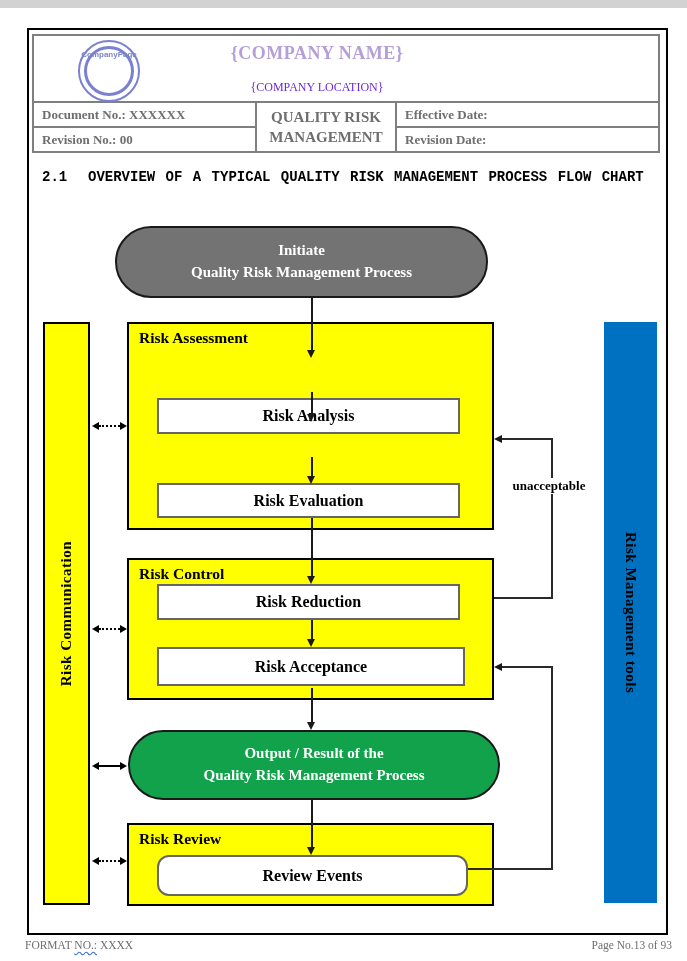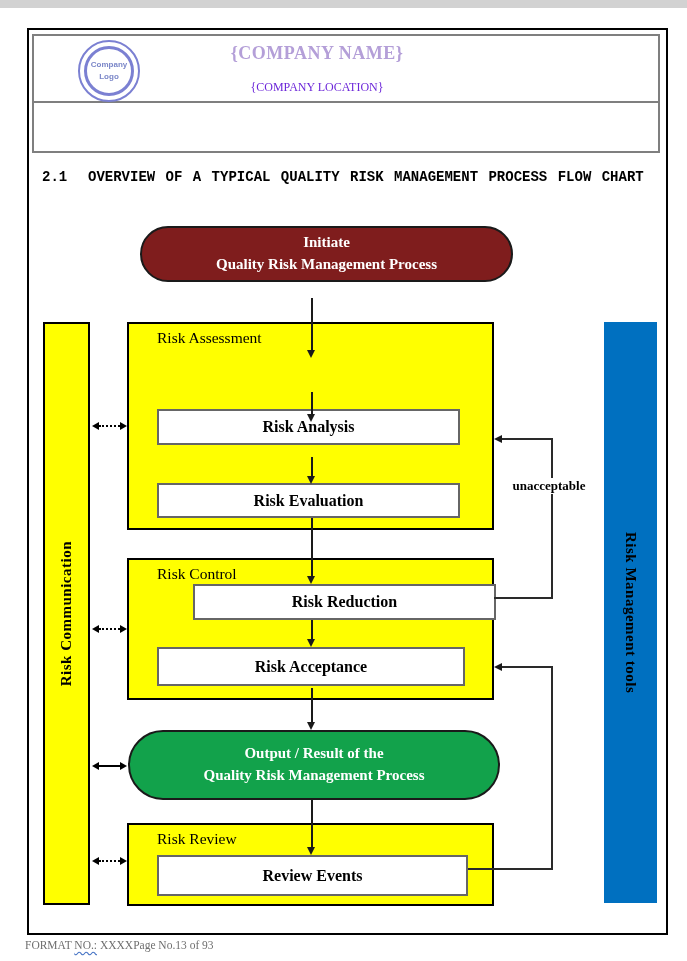--- a/index.html
+++ b/index.html
@@ -10,21 +10,21 @@
            border:2px solid #000; box-sizing:border-box; }
 
   
   .htable { position:absolute; left:32px; top:34px; width:628px; height:119px;
             border:2px solid #7f7f7f; box-sizing:border-box; color:#6e6e6e; }
   .hrow1 { position:relative; height:67px; border-bottom:2px solid #7f7f7f; box-sizing:border-box; }
   .logo-outer { position:absolute; left:44px; top:4px; width:58px; height:58px;
                 border:2px solid #7b80d2; border-radius:50%;
                 display:flex; align-items:center; justify-content:center; background:#fff; }
   .logo-inner { width:44px; height:44px; border:3px solid #7b80d2; border-radius:50%;
-                display:flex; flex-direction:column; align-items:center; justify-content:center;
+                display:flex; flex-direction:row; align-items:flex-start; justify-content:center;
                 font-family:"Liberation Sans", sans-serif; font-size:8px; font-weight:bold;
                 color:#7a86c8; line-height:1.5; }
   .namewrap { height:100%; display:flex; flex-direction:column; align-items:center;
               justify-content:center; padding-right:58px;gap:14px; }
   .cname { font-size:18px; font-weight:bold; color:#b49fd8; letter-spacing:0.5px; }
   .cloc  { font-size:12px; color:#6d28d9; margin-top:2px; }
   .hbottom { display:grid; grid-template-columns:221px 142px 1fr; height:48px; }
   .hcol-l { display:flex; flex-direction:column; }
   .hcell { flex:1; display:flex; align-items:center; padding-left:8px;
            font-size:13px; font-weight:bold; box-sizing:border-box; }
@@ -36,25 +36,25 @@
   
   .section-heading { position:absolute; left:42px; top:166px; width:620px;
                      font-weight:bold; font-size:14px; line-height:23px;font-family:Liberation Mono, monospace; }
   .sec-num { position:absolute; left:0; top:0; }
   .sec-title { margin-left:46px; width:572px; text-align:justify; word-spacing:2px; }
 
   
   .stadium { position:absolute; box-sizing:border-box; border:2px solid #1a1a1a;
              display:flex; flex-direction:column; align-items:center; justify-content:center;
              color:#fff; font-weight:bold; font-size:15px; line-height:1.45; text-align:center; z-index:3; }
-  .st-red { left:140px; top:226px; width:373px; height:56px; border-radius:36px; background:#7f1d1d; }
+  .st-red { left:115px; top:226px; width:373px; height:72px; border-radius:36px; background:#737373; }
   .st-green { left:128px; top:730px; width:372px; height:70px; border-radius:35px; background:#12a24b; }
 
   .ybox { position:absolute; background:#ffff00; border:2px solid #000; box-sizing:border-box; z-index:1; }
-  .ybox .ylabel { position:absolute; left:28px; top:5px; font-weight:normal; font-size:15.5px; color:#000; }
+  .ybox .ylabel { position:absolute; left:10px; top:5px; font-weight:bold; font-size:15.5px; color:#000; }
   .ya { left:127px; top:322px; width:367px; height:208px; }
   .yc { left:127px; top:558px; width:367px; height:142px; }
   .yr { left:127px; top:823px; width:367px; height:83px; }
 
   .step { position:absolute; background:#ffffff; border:2px solid #666; box-sizing:border-box;
           display:flex; align-items:center; justify-content:center;
           font-weight:bold; font-size:16px; z-index:2; }
 
   .vbar { position:absolute; display:flex; align-items:center; justify-content:center;
           box-sizing:border-box; z-index:1; }
@@ -77,44 +77,58 @@
   .hconn .cline { flex:1; height:0; border-top:2px dotted #000; }
   .hconn.solid .cline { border-top:2px solid #000; }
 
   
   .seg { position:absolute; background:#2a2a2a; z-index:4; }
   .fb-label { position:absolute; left:503px; top:478px; width:92px; background:#fff; text-align:center;
               font-weight:bold; font-size:13px; z-index:6; }
 
   
   .footer { position:absolute; left:25px; top:939px; width:647px; display:flex;
-            justify-content:flex-start; font-size:11.5px; color:#6e6e6e; }
+            justify-content:space-between; font-size:11.5px; color:#6e6e6e; }
   .wavy { text-decoration:underline; text-decoration-style:wavy; text-decoration-color:#4472c4;
           text-underline-offset:2px; }
 </style>
 </head>
 <body>
 
 <div class="page">
   <div class="topstrip"></div>
   <div class="frame"></div>
 
   <div class="htable">
     <div class="hrow1">
       <div class="logo-outer">
         <div class="logo-inner">
           <span>Company</span>
-          <span>Logo</span>
+          <span>Page</span>
         </div>
       </div>
       <div class="namewrap">
         <div class="cname">{COMPANY NAME}</div>
         <div class="cloc">{COMPANY LOCATION}</div>
       </div>
     </div>
+    <div class="hbottom">
+      <div class="hcol-l">
+        <div class="hcell divb">Document No.: XXXXXX</div>
+        <div class="hcell">Revision No.: 00</div>
+      </div>
+      <div class="hcol-m">
+        <span>QUALITY RISK</span>
+        <span>MANAGEMENT</span>
+      </div>
+      <div class="hcol-l">
+        <div class="hcell divb">Effective Date:</div>
+        <div class="hcell">Revision Date:</div>
+      </div>
+    </div>
   </div>
 
   <div class="section-heading">
     <span class="sec-num">2.1</span>
     <div class="sec-title">OVERVIEW OF A TYPICAL QUALITY RISK MANAGEMENT PROCESS FLOW CHART</div>
   </div>
 
   <div class="stadium st-red">
     <span>Initiate</span>
     <span>Quality Risk Management Process</span>
@@ -123,38 +137,38 @@
   <div class="vbar vbar-left">
     <span class="vtext-up">Risk Communication</span>
   </div>
   <div class="vbar vbar-right">
     <span class="vtext-down">Risk Management tools</span>
   </div>
 
   <div class="ybox ya">
     <span class="ylabel">Risk Assessment</span>
   </div>
-  <div class="step" style="left:157px;top:409px;width:303px;height:36px;">Risk Analysis</div>
+  <div class="step" style="left:157px;top:398px;width:303px;height:36px;">Risk Analysis</div>
   <div class="step" style="left:157px;top:483px;width:303px;height:35px;">Risk Evaluation</div>
 
   <div class="ybox yc">
     <span class="ylabel">Risk Control</span>
   </div>
-  <div class="step" style="left:157px;top:584px;width:303px;height:36px;margin-left:36px;">Risk Reduction</div>
+  <div class="step" style="left:157px;top:584px;width:303px;height:36px;">Risk Reduction</div>
   <div class="step" style="left:157px;top:647px;width:308px;height:39px;">Risk Acceptance</div>
 
   <div class="stadium st-green">
     <span>Output / Result of the</span>
     <span>Quality Risk Management Process</span>
   </div>
 
   <div class="ybox yr">
     <span class="ylabel">Risk Review</span>
   </div>
-  <div class="step" style="left:157px;top:855px;width:311px;height:41px;">Review Events</div>
+  <div class="step" style="left:157px;top:855px;width:311px;height:41px;border-radius:12px;">Review Events</div>
 
   <div class="vline" style="left:311px;top:298px;height:53px;"></div>
   <div class="head-down" style="left:307px;top:350px;"></div>
   <div class="vline" style="left:311px;top:392px;height:23px;"></div>
   <div class="head-down" style="left:307px;top:414px;"></div>
   <div class="vline" style="left:311px;top:457px;height:20px;"></div>
   <div class="head-down" style="left:307px;top:476px;"></div>
   <div class="vline" style="left:311px;top:518px;height:59px;"></div>
   <div class="head-down" style="left:307px;top:576px;"></div>
   <div class="vline" style="left:311px;top:620px;height:20px;"></div>

